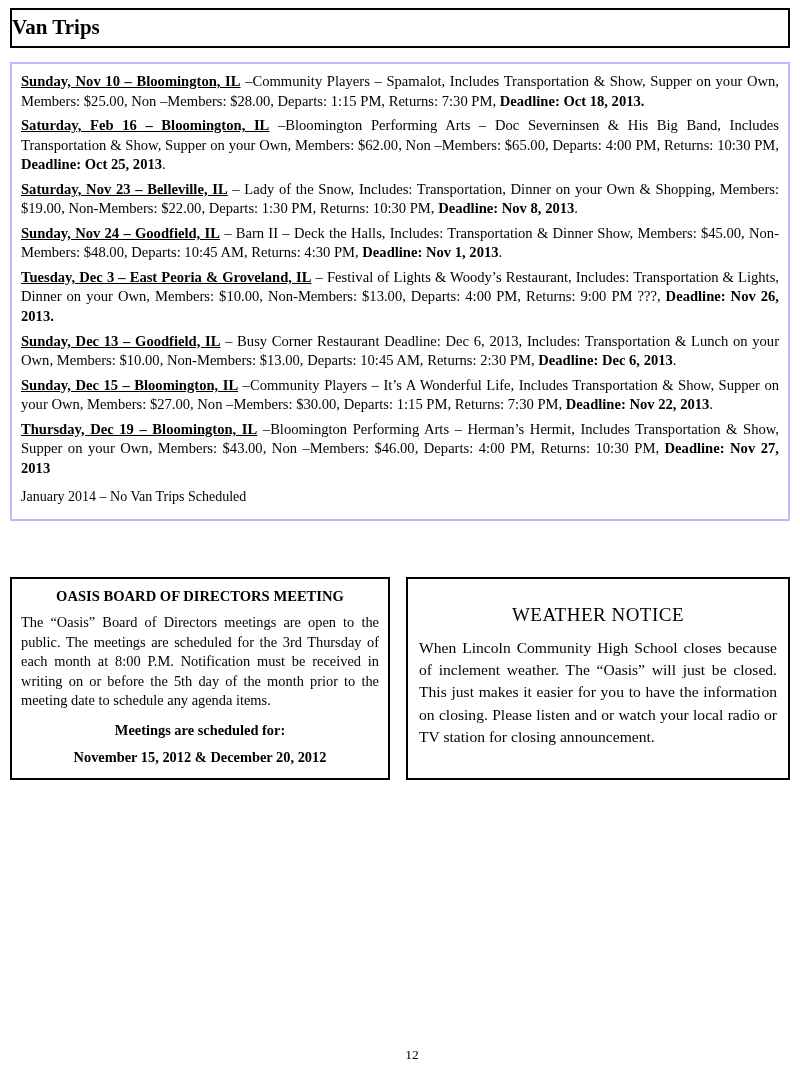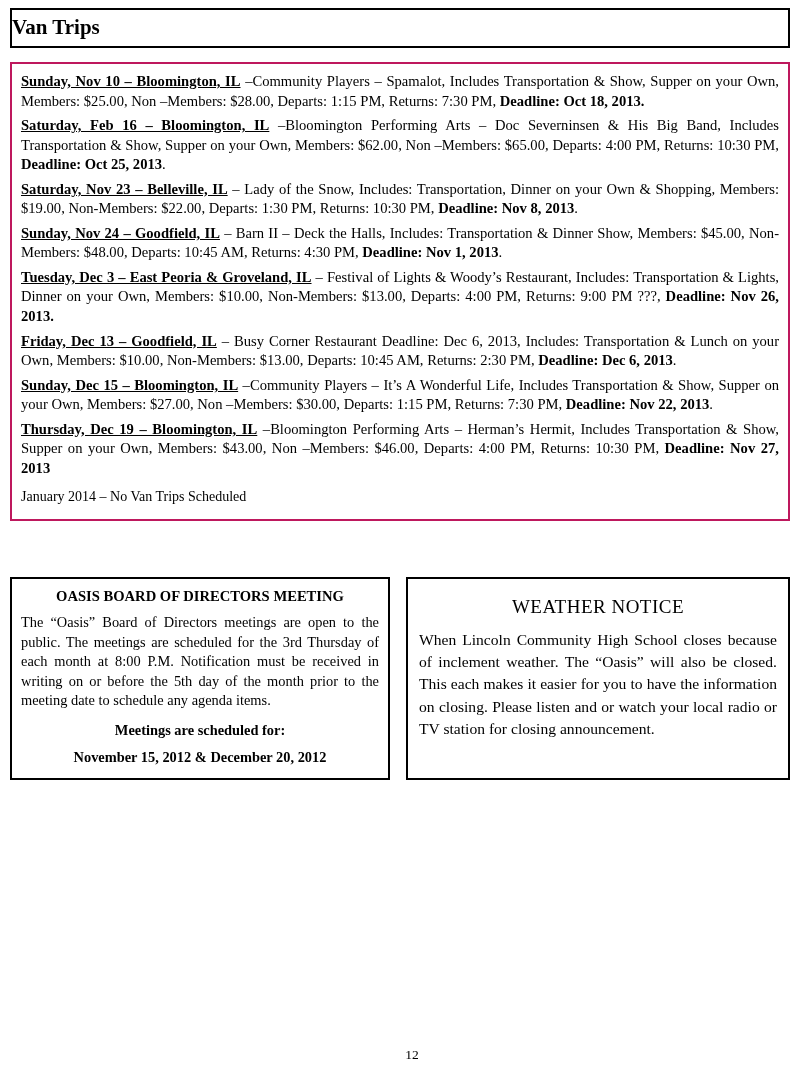--- a/index.html
+++ b/index.html
@@ -18,21 +18,21 @@
     text-align: left;
     padding: 5px 0 6px 0;
   }
   .title-box h1 {
     font-size: 21px;
     font-weight: bold;
     font-family: "Liberation Serif", serif;
   }
   .trips-box {
     margin: 14px 10px 0 10px;
-    border: 2px solid #be185d;
+    border: 2px solid #c4b5fd;
     padding: 8px 9px 12px 9px;
     font-size: 14.6px;
     line-height: 1.34;
   }
   .trip {
     text-align: justify;
     margin-bottom: 5px;
   }
   .trip .heading {
     font-weight: bold;
@@ -75,21 +75,21 @@
     text-align: center;
     font-weight: bold;
     margin-top: 10px;
   }
   .board-schedule-dates {
     text-align: center;
     font-weight: bold;
     margin-top: 8px;
   }
   .weather-panel {
-    padding: 12px 11px 10px 11px;
+    padding: 20px 11px 10px 11px;
     font-size: 15.6px;
     line-height: 1.42;
     font-family: Liberation Serif, serif;
   }
   .weather-title {
     text-align: center;
     font-size: 19px;
     font-weight: normal;
     letter-spacing: 0.5px;
     margin: 3px 0 8px 0;
@@ -113,33 +113,33 @@
   <h1>Van Trips</h1>
 </div>
 
 <div class="trips-box">
   <div>
       <p class="trip"><span class="heading">Sunday, Nov 10 – Bloomington, IL</span><span class="normal"> –Community Players – Spamalot, Includes Transportation &amp; Show, Supper on your Own, Members: $25.00, Non –Members: $28.00, Departs: 1:15 PM, Returns: 7:30 PM, </span><span class="bold">Deadline: Oct 18, 2013.</span></p>
       <p class="trip"><span class="heading">Saturday, Feb 16 – Bloomington, IL</span><span class="normal"> –Bloomington Performing Arts – Doc Severninsen &amp; His Big Band, Includes Transportation &amp; Show, Supper on your Own, Members: $62.00, Non –Members: $65.00, Departs: 4:00 PM, Returns: 10:30 PM, </span><span class="bold">Deadline: Oct 25, 2013</span><span class="normal">.</span></p>
       <p class="trip"><span class="heading">Saturday, Nov 23 – Belleville, IL</span><span class="normal"> – Lady of the Snow, Includes: Transportation, Dinner on your Own &amp; Shopping, Members: $19.00, Non-Members: $22.00, Departs: 1:30 PM, Returns: 10:30 PM, </span><span class="bold">Deadline: Nov 8, 2013</span><span class="normal">.</span></p>
       <p class="trip"><span class="heading">Sunday, Nov 24 – Goodfield, IL</span><span class="normal"> – Barn II – Deck the Halls, Includes: Transportation &amp; Dinner Show, Members: $45.00, Non-Members: $48.00, Departs: 10:45 AM, Returns: 4:30 PM, </span><span class="bold">Deadline: Nov 1, 2013</span><span class="normal">.</span></p>
       <p class="trip"><span class="heading">Tuesday, Dec 3 – East Peoria &amp; Groveland, IL</span><span class="normal"> – Festival of Lights &amp; Woody’s Restaurant, Includes: Transportation &amp; Lights, Dinner on your Own, Members: $10.00, Non-Members: $13.00, Departs: 4:00 PM, Returns: 9:00 PM ???, </span><span class="bold">Deadline: Nov 26, 2013.</span></p>
-      <p class="trip"><span class="heading">Friday, Dec 13 – Goodfield, IL</span><span class="normal"> – Busy Corner Restaurant Deadline: Dec 6, 2013, Includes: Transportation &amp; Lunch on your Own, Members: $10.00, Non-Members: $13.00, Departs: 10:45 AM, Returns: 2:30 PM, </span><span class="bold">Deadline: Dec 6, 2013</span><span class="normal">.</span></p>
+      <p class="trip"><span class="heading">Sunday, Dec 13 – Goodfield, IL</span><span class="normal"> – Busy Corner Restaurant Deadline: Dec 6, 2013, Includes: Transportation &amp; Lunch on your Own, Members: $10.00, Non-Members: $13.00, Departs: 10:45 AM, Returns: 2:30 PM, </span><span class="bold">Deadline: Dec 6, 2013</span><span class="normal">.</span></p>
       <p class="trip"><span class="heading">Sunday, Dec 15 – Bloomington, IL</span><span class="normal"> –Community Players – It’s A Wonderful Life, Includes Transportation &amp; Show, Supper on your Own, Members: $27.00, Non –Members: $30.00, Departs: 1:15 PM, Returns: 7:30 PM, </span><span class="bold">Deadline: Nov 22, 2013</span><span class="normal">.</span></p>
       <p class="trip"><span class="heading">Thursday, Dec 19 – Bloomington, IL</span><span class="normal"> –Bloomington Performing Arts – Herman’s Hermit, Includes Transportation &amp; Show, Supper on your Own, Members: $43.00, Non –Members: $46.00, Departs: 4:00 PM, Returns: 10:30 PM, </span><span class="bold">Deadline: Nov 27, 2013</span></p>
     </div>
   <div class="no-trips-note">January 2014 – No Van Trips Scheduled</div>
 </div>
 
 <div class="bottom-row">
   <div class="panel board-panel">
     <div class="board-title">OASIS BOARD OF DIRECTORS MEETING</div>
     <div class="board-body">The “Oasis” Board of Directors meetings are open to the public.  The meetings are scheduled for the 3rd Thursday of each month at 8:00 P.M.  Notification must be  received in writing on or before the 5th day of the month prior to the meeting date to  schedule any agenda items.</div>
     <div class="board-schedule-label">Meetings are scheduled for:</div>
     <div class="board-schedule-dates">November 15, 2012 &amp; December 20, 2012</div>
   </div>
   <div class="panel weather-panel">
     <div class="weather-title">WEATHER NOTICE</div>
-    <div class="weather-body">When Lincoln Community High School closes because of inclement weather.  The “Oasis” will also be closed.  This each makes it easier for you to have the information on closing.  Please listen and or watch your local radio or TV station for  closing announcement.</div>
+    <div class="weather-body">When Lincoln Community High School closes because of inclement weather.  The “Oasis” will just be closed.  This just makes it easier for you to have the information on closing.  Please listen and or watch your local radio or TV station for  closing announcement.</div>
   </div>
 </div>
 
 <div class="page-number">12</div>
 
 </body></html>

